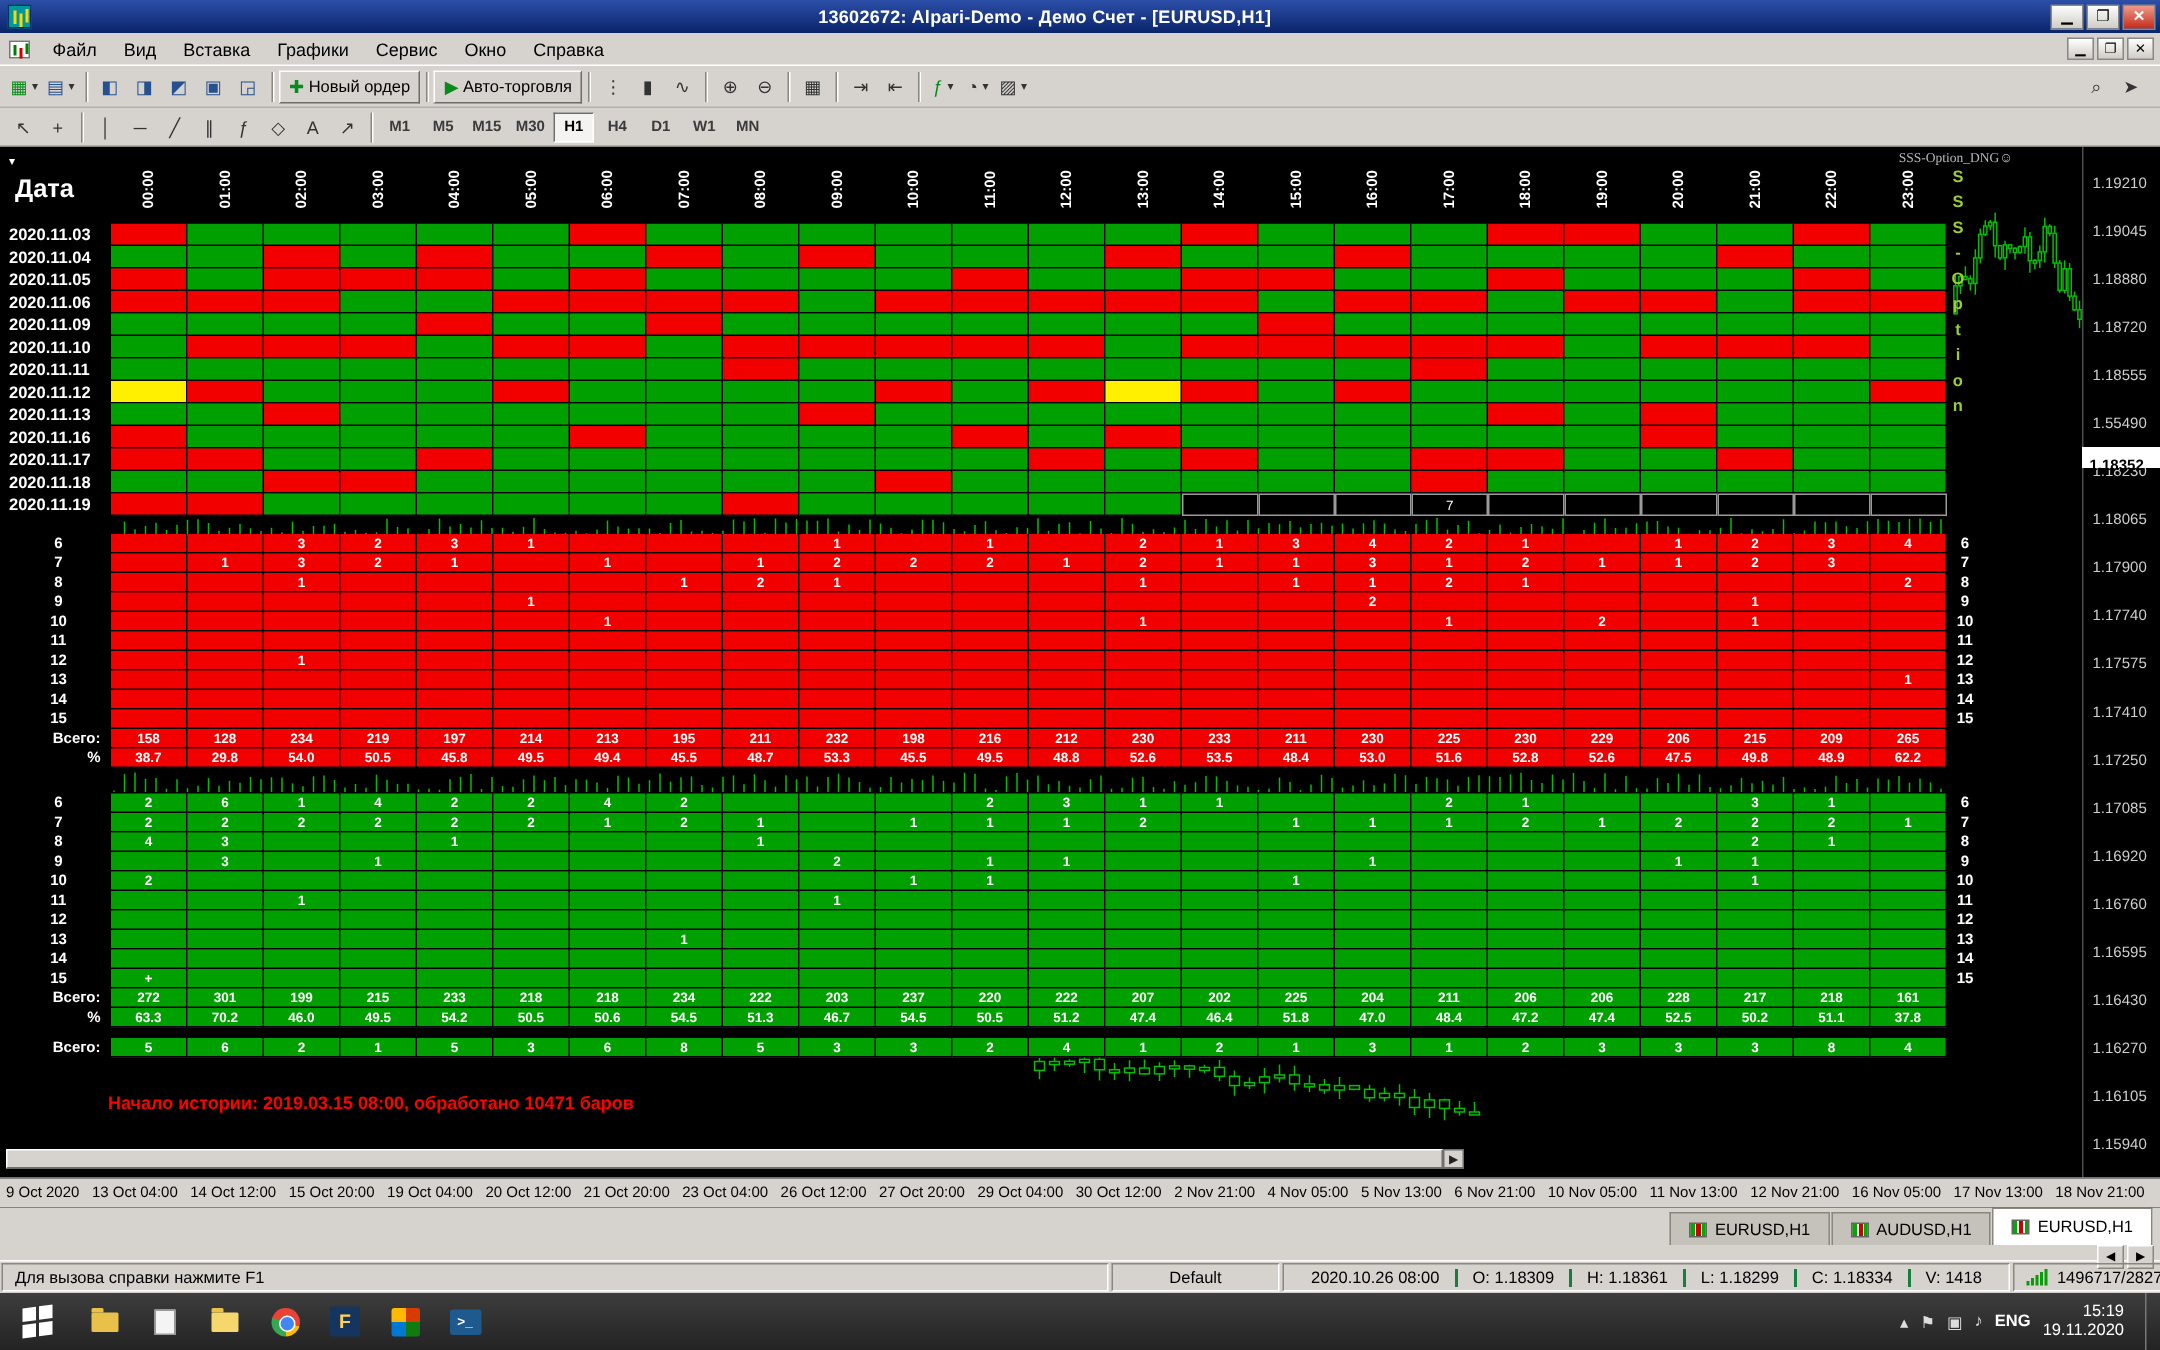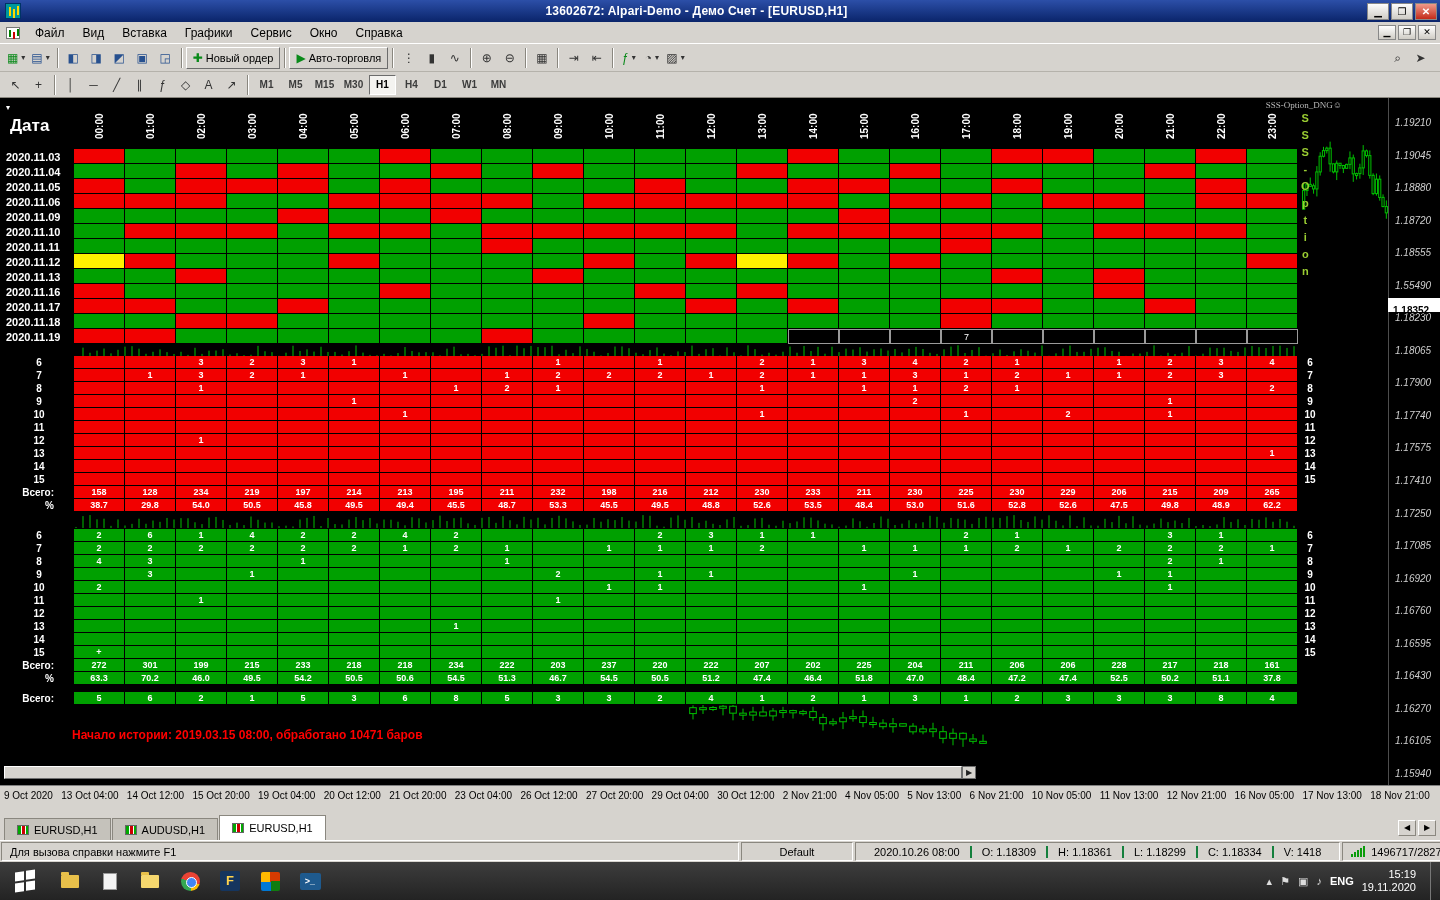--- a/index.html
+++ b/index.html
@@ -52,44 +52,44 @@
   .hm-corner{height:46px;background:#000;color:#fff;font-size:17px;font-weight:bold;display:flex;align-items:center;padding-left:6px;position:relative;}
   .hour{height:46px;background:#000;color:#fff;font-size:10px;font-weight:bold;display:flex;align-items:center;justify-content:center;writing-mode:vertical-rl;transform:rotate(180deg);}
   .date-cell{height:15px;background:#000;color:#fff;font-size:11px;font-weight:bold;display:flex;align-items:center;padding-left:2px;white-space:nowrap;}
   .cell{height:15px;border-right:1px solid #000;border-bottom:1px solid #000;font-size:9px;color:#fff;display:flex;align-items:center;justify-content:center;}
   .cell.R{background:var(--red);} .cell.G{background:var(--green);} .cell.Y{background:var(--yellow);}
   .cell.K{background:#000;border:1px solid #9a9a9a;}
 
   .stat{display:grid;grid-template-columns:70px repeat(24,51px) 24px;}
   #red-table{margin-top:12px;} #green-table{margin-top:17px;} #bottom-row{margin-top:7px;}
   .lab{height:13px;background:#000;color:#fff;font-size:10px;font-weight:bold;display:flex;align-items:center;justify-content:center;}
-  .lab.tl{justify-content:flex-end;padding-right:20px;}
+  .lab.tl{justify-content:flex-end;padding-right:7px;}
   .val{height:13px;font-size:9px;font-weight:bold;color:#fff;display:flex;align-items:center;justify-content:center;border-right:1px solid #000;border-bottom:1px solid #000;}
   .red .val{background:var(--red);} .green .val{background:var(--green);}
   #bottom-row .val{background:var(--green);}
 
   .history{position:absolute;left:72px;top:630px;color:var(--alert);font-size:12px;font-weight:bold;z-index:6;}
 
   
   .hscroll{position:absolute;left:4px;top:668px;width:972px;height:13px;display:flex;z-index:6;}
   .hthumb{flex:1;background:#d6d3ce;border:1px solid #6f6f6f;border-top-color:#fff;border-left-color:#fff;}
   .harrow{width:14px;background:#d6d3ce;border:1px solid #6f6f6f;font-size:8px;line-height:11px;text-align:center;color:#222;}
 
   
   .pscale{position:absolute;right:0;top:0;bottom:20px;width:52px;background:#000;border-left:1px solid #4d4d4d;z-index:7;
-    display:flex;flex-direction:column;justify-content:space-between;padding:20px 0 6px 6px;font-style:italic;}
+    display:flex;flex-direction:column;justify-content:space-between;padding:20px 0 16px 6px;}
   .pl{font-size:10px;color:#cfcfcf;line-height:10px;}
   .pcur{position:absolute;right:0;top:200px;width:52px;height:14px;background:#fff;color:#000;font-size:10px;font-weight:bold;padding:7px 0 0 5px;z-index:8;}
 
   
   .taxis{position:absolute;left:0;right:0;bottom:0;height:20px;background:#d6d3ce;border-top:1px solid #808080;display:flex;justify-content:space-between;align-items:center;padding:0 10px 0 4px;z-index:9;}
   .tl2{font-size:10px;color:#000;white-space:nowrap;}
 
   
-  .tabsrow{height:35px;background:#d6d3ce;display:flex;align-items:flex-end;padding:0 4px 0 4px;}
+  .tabsrow{height:35px;background:#d6d3ce;display:flex;align-items:flex-end;padding:0 4px 0 4px;flex-direction:column;}
   #tabs-list{display:flex;align-items:flex-end;}
   .tab{display:flex;align-items:center;gap:5px;height:22px;padding:0 12px;font-size:11px;color:#000;background:#c5c2bb;border:1px solid #8a877f;border-bottom:none;margin-right:1px;}
   .tab.active{background:#fff;height:25px;}
   .tab-icon{width:12px;height:10px;background:linear-gradient(90deg,#0a0 0 3px,#fff 3px 4px,#c00 4px 7px,#fff 7px 8px,#0a0 8px 12px);border:1px solid #666;}
   .tabs-nav{margin-left:auto;display:flex;gap:2px;margin-bottom:4px;}
   .navb{width:18px;height:16px;font-size:8px;text-align:center;line-height:14px;background:#d6d3ce;border:1px solid #8a877f;border-top-color:#fff;border-left-color:#fff;}
 
   
   .status{height:22px;background:#d6d3ce;display:flex;align-items:stretch;font-size:11px;color:#000;border-top:1px solid #fff;}
   .seg{border:1px solid;border-color:#8a877f #fff #fff #8a877f;margin:1px 1px;display:flex;align-items:center;padding:0 8px;white-space:nowrap;}

